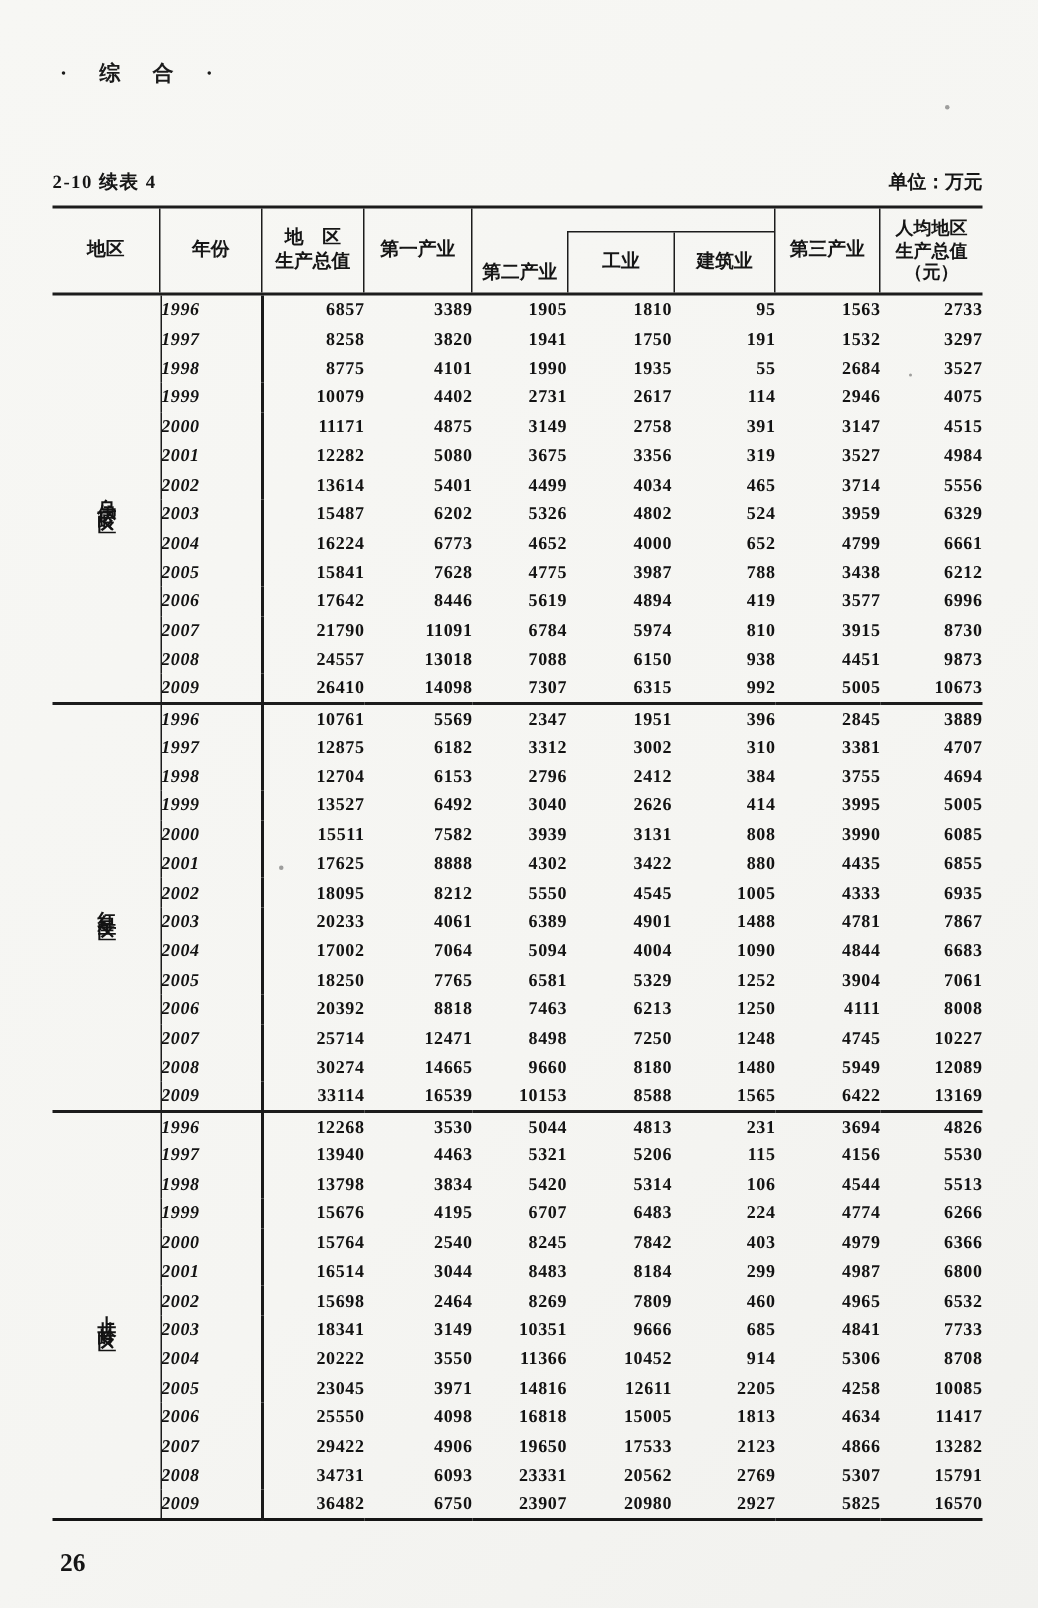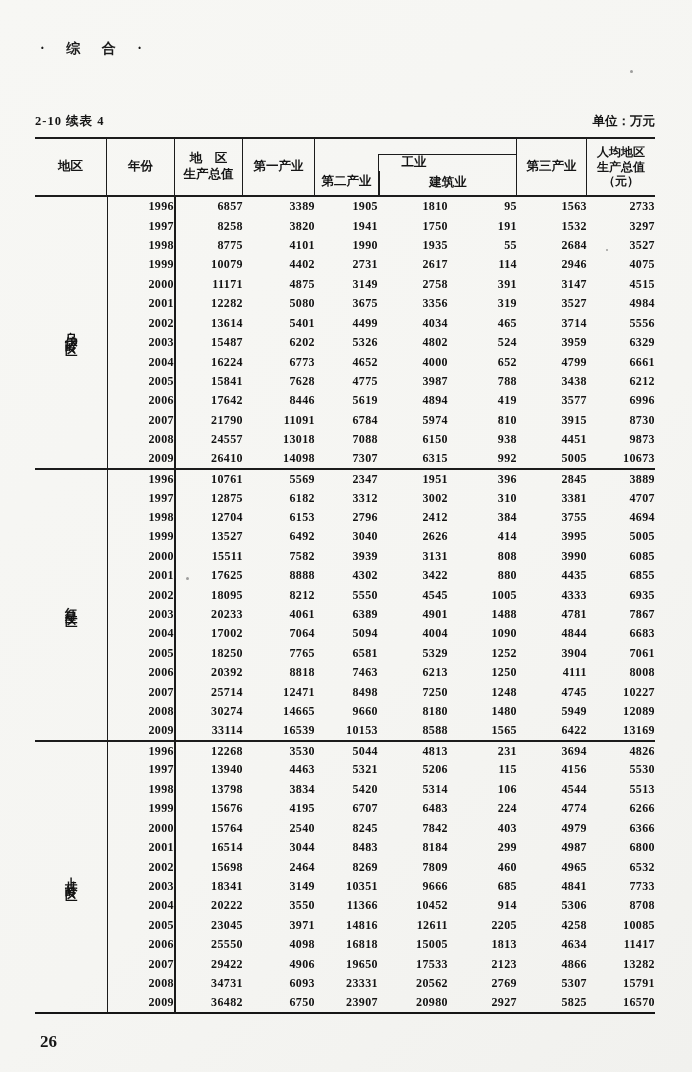--- a/index.html
+++ b/index.html
@@ -45,21 +45,20 @@
   .h-primary{width:72px;}
   .h-group{width:202px;position:relative;display:block;}
   .h-secondary-label{
     position:absolute;left:0;top:0;width:63px;height:100%;
     display:flex;align-items:center;justify-content:center;margin-top:15px;
   }
   .h-subbox{
     position:absolute;left:63px;top:15px;right:0;bottom:0;
     border-top:1px solid #1c1c1c;border-left:1px solid #1c1c1c;
     display:flex;
-    flex-direction:column;
   }
   .h-sub{
     box-sizing:border-box;display:flex;align-items:center;justify-content:center;
   }
   .h-industry{width:70px;}
   .h-construction{flex:1;border-left:1px solid #1c1c1c;}
   .h-tertiary{width:70px;}
   .h-percap{width:68px;font-size:12px;line-height:1.2;}
   
   table.body{
@@ -75,21 +74,21 @@
   }
   td.region-cell{
     border-right:1px solid #1c1c1c;text-align:center;vertical-align:middle;
     font-size:12.5px;font-weight:bold;letter-spacing:0;
   }
   .region-vertical{
     writing-mode:vertical-rl;text-orientation:upright;
     letter-spacing:4px;display:inline-block;
   }
   td.year-cell{
-    border-right:2px solid #1a1a1a;text-align:right;font-weight:600;
+    border-right:2px solid #1a1a1a;text-align:left;font-weight:600;font-style:italic;
   }
   td.num-cell{text-align:right;padding-right:8px;}
   
   .page-number{
     position:absolute;left:40px;top:1032px;
     font-size:17px;font-weight:bold;
   }
   
   .speck{position:absolute;background:#555;border-radius:50%;opacity:.55;}
   .speck1{left:630px;top:70px;width:3px;height:3px;}

